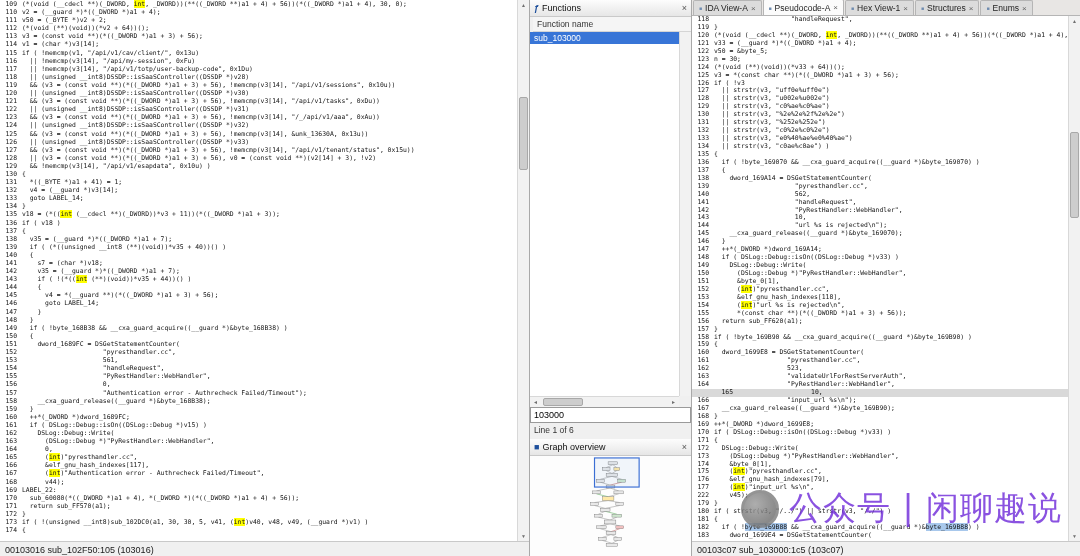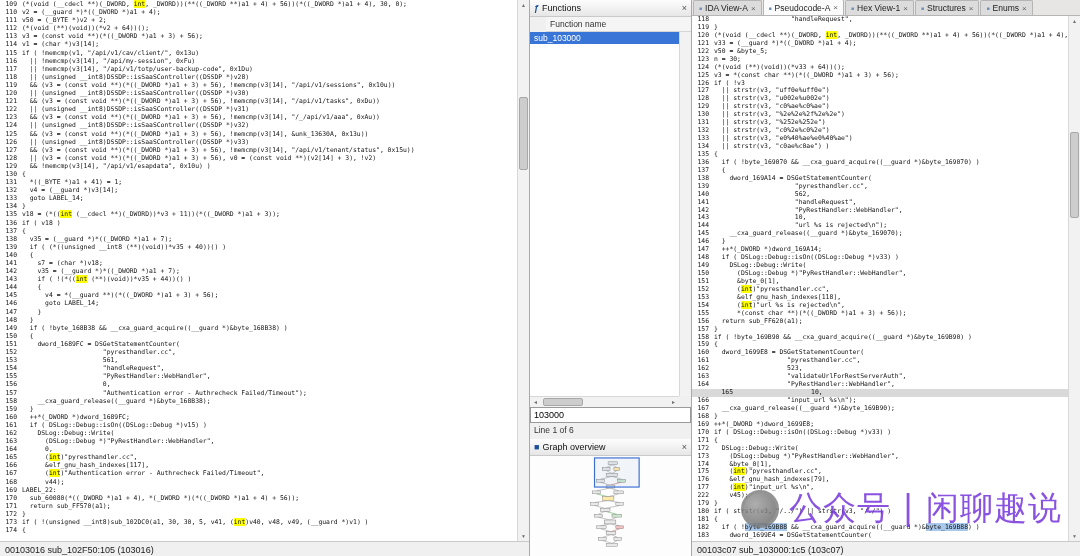--- a/index.html
+++ b/index.html
@@ -42,21 +42,21 @@
 
   
   .mid-col{position:absolute;left:530px;top:0;width:162px;height:556px;background:#f0f0f0;
            border-right:1px solid #a9a9a9;box-sizing:border-box;}
   .panel-title{height:17px;background:linear-gradient(#fdfdfd,#e6e6e6);border-bottom:1px solid #c9c9c9;
                display:flex;align-items:center;gap:3px;padding:0 4px;font-size:9px;color:#111;box-sizing:border-box;}
   .panel-title .picon{color:#1d4f9c;font-weight:bold;font-size:9px;}
   .panel-title .ptext{flex:1;}
   .panel-title .pclose{color:#555;font-size:9px;}
   .functions-panel{position:absolute;top:0;left:0;right:0;height:407px;}
-  .col-header{position:absolute;top:17px;left:16px;right:0;height:15px;background:#f5f5f5;border-bottom:1px solid #d5d5d5;
+  .col-header{position:absolute;top:17px;left:3px;right:0;height:15px;background:#f5f5f5;border-bottom:1px solid #d5d5d5;
               font-size:8.5px;line-height:14px;padding:0 4px;color:#333;box-sizing:border-box;}
   .fn-list{position:absolute;top:32px;left:0;right:12px;bottom:11px;background:#fff;overflow:hidden;}
   .fn-item{height:12px;line-height:12px;font-size:8.5px;padding:0 4px;color:#000;white-space:nowrap;}
   .fn-item.selected{background:var(--sel,#3875d7);color:#fff;}
   .fn-vscroll{position:absolute;top:32px;bottom:11px;right:0;width:12px;background:#f2f2f2;border-left:1px solid #d8d8d8;box-sizing:border-box;}
   .hscroll{position:absolute;left:0;right:12px;bottom:0;height:11px;background:#f2f2f2;border-top:1px solid #d8d8d8;
            display:flex;align-items:center;box-sizing:border-box;}
   .hscroll .harr{width:11px;text-align:center;font-size:5px;color:#707070;}
   .hscroll .htrack{flex:1;position:relative;height:100%;}
   .hscroll .hthumb{position:absolute;left:2px;top:1px;bottom:1px;width:38px;background:#cdcdcd;border:1px solid #a8a8a8;border-radius:2px;}

